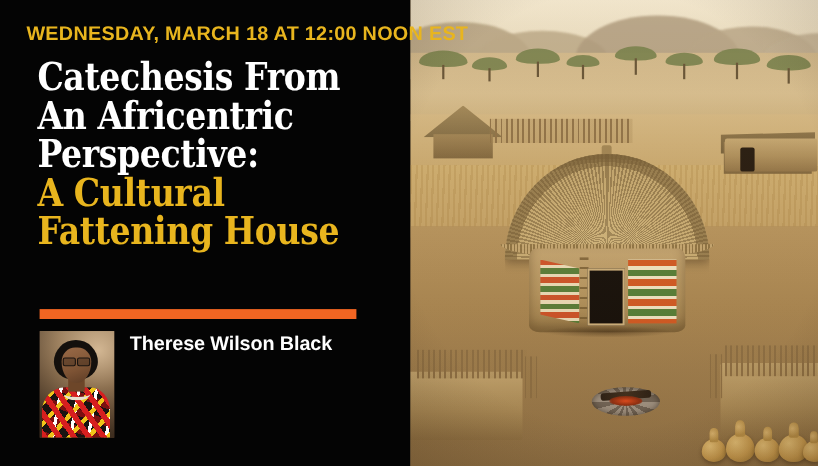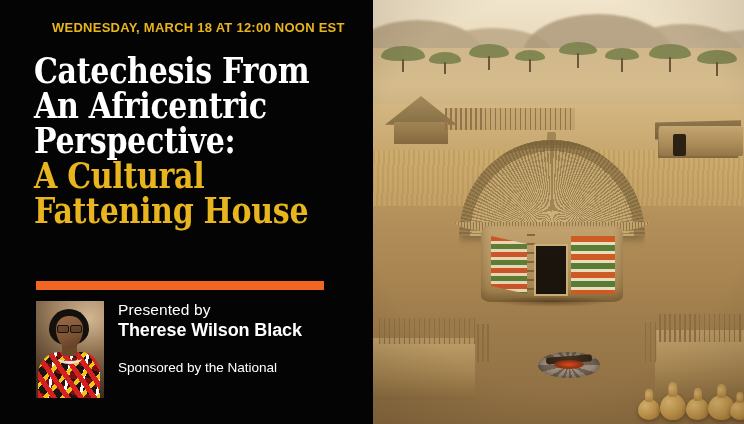--- a/index.html
+++ b/index.html
@@ -25,27 +25,27 @@
     position: absolute;
     left: 0; top: 0;
     width: 373px;
     height: 424px;
     background: #040404;
     z-index: 5;
   }
 
   .eyebrow {
     position: absolute;
-    left: 52px;
+    left: 24px;
     top: 20px;
     width: 310px;
     color: #E8B51E;
     font-family: "Liberation Sans", sans-serif;
     font-weight: bold;
-    font-size: 13px;
+    font-size: 18px;
     letter-spacing: 0.25px;
     white-space: nowrap;
   }
 
   .title-block {
     position: absolute;
     left: 34px;
     top: 54px;
     width: 320px;
   }
@@ -472,26 +472,24 @@
       <div class="portrait-art"></div>
       <div class="p-garment"></div>
       <div class="p-neck"></div>
       <div class="p-necklace"></div>
       <div class="p-hair"></div>
       <div class="p-face"></div>
       <div class="p-glasses"></div>
     </div>
 
     <div class="presented-block">
-      <div class="presented-label">Presented by</div>
       <div class="presenter-name">Therese Wilson Black</div>
     </div>
 
     <div class="sponsor-block">
-      <div class="sponsor-line">Sponsored by the National</div>
     </div>
   </div>
 
   <div class="photo">
 
     <div class="sky"></div>
     <div class="hills">
       <div class="hill h1"></div>
       <div class="hill h2"></div>
       <div class="hill h3"></div>

